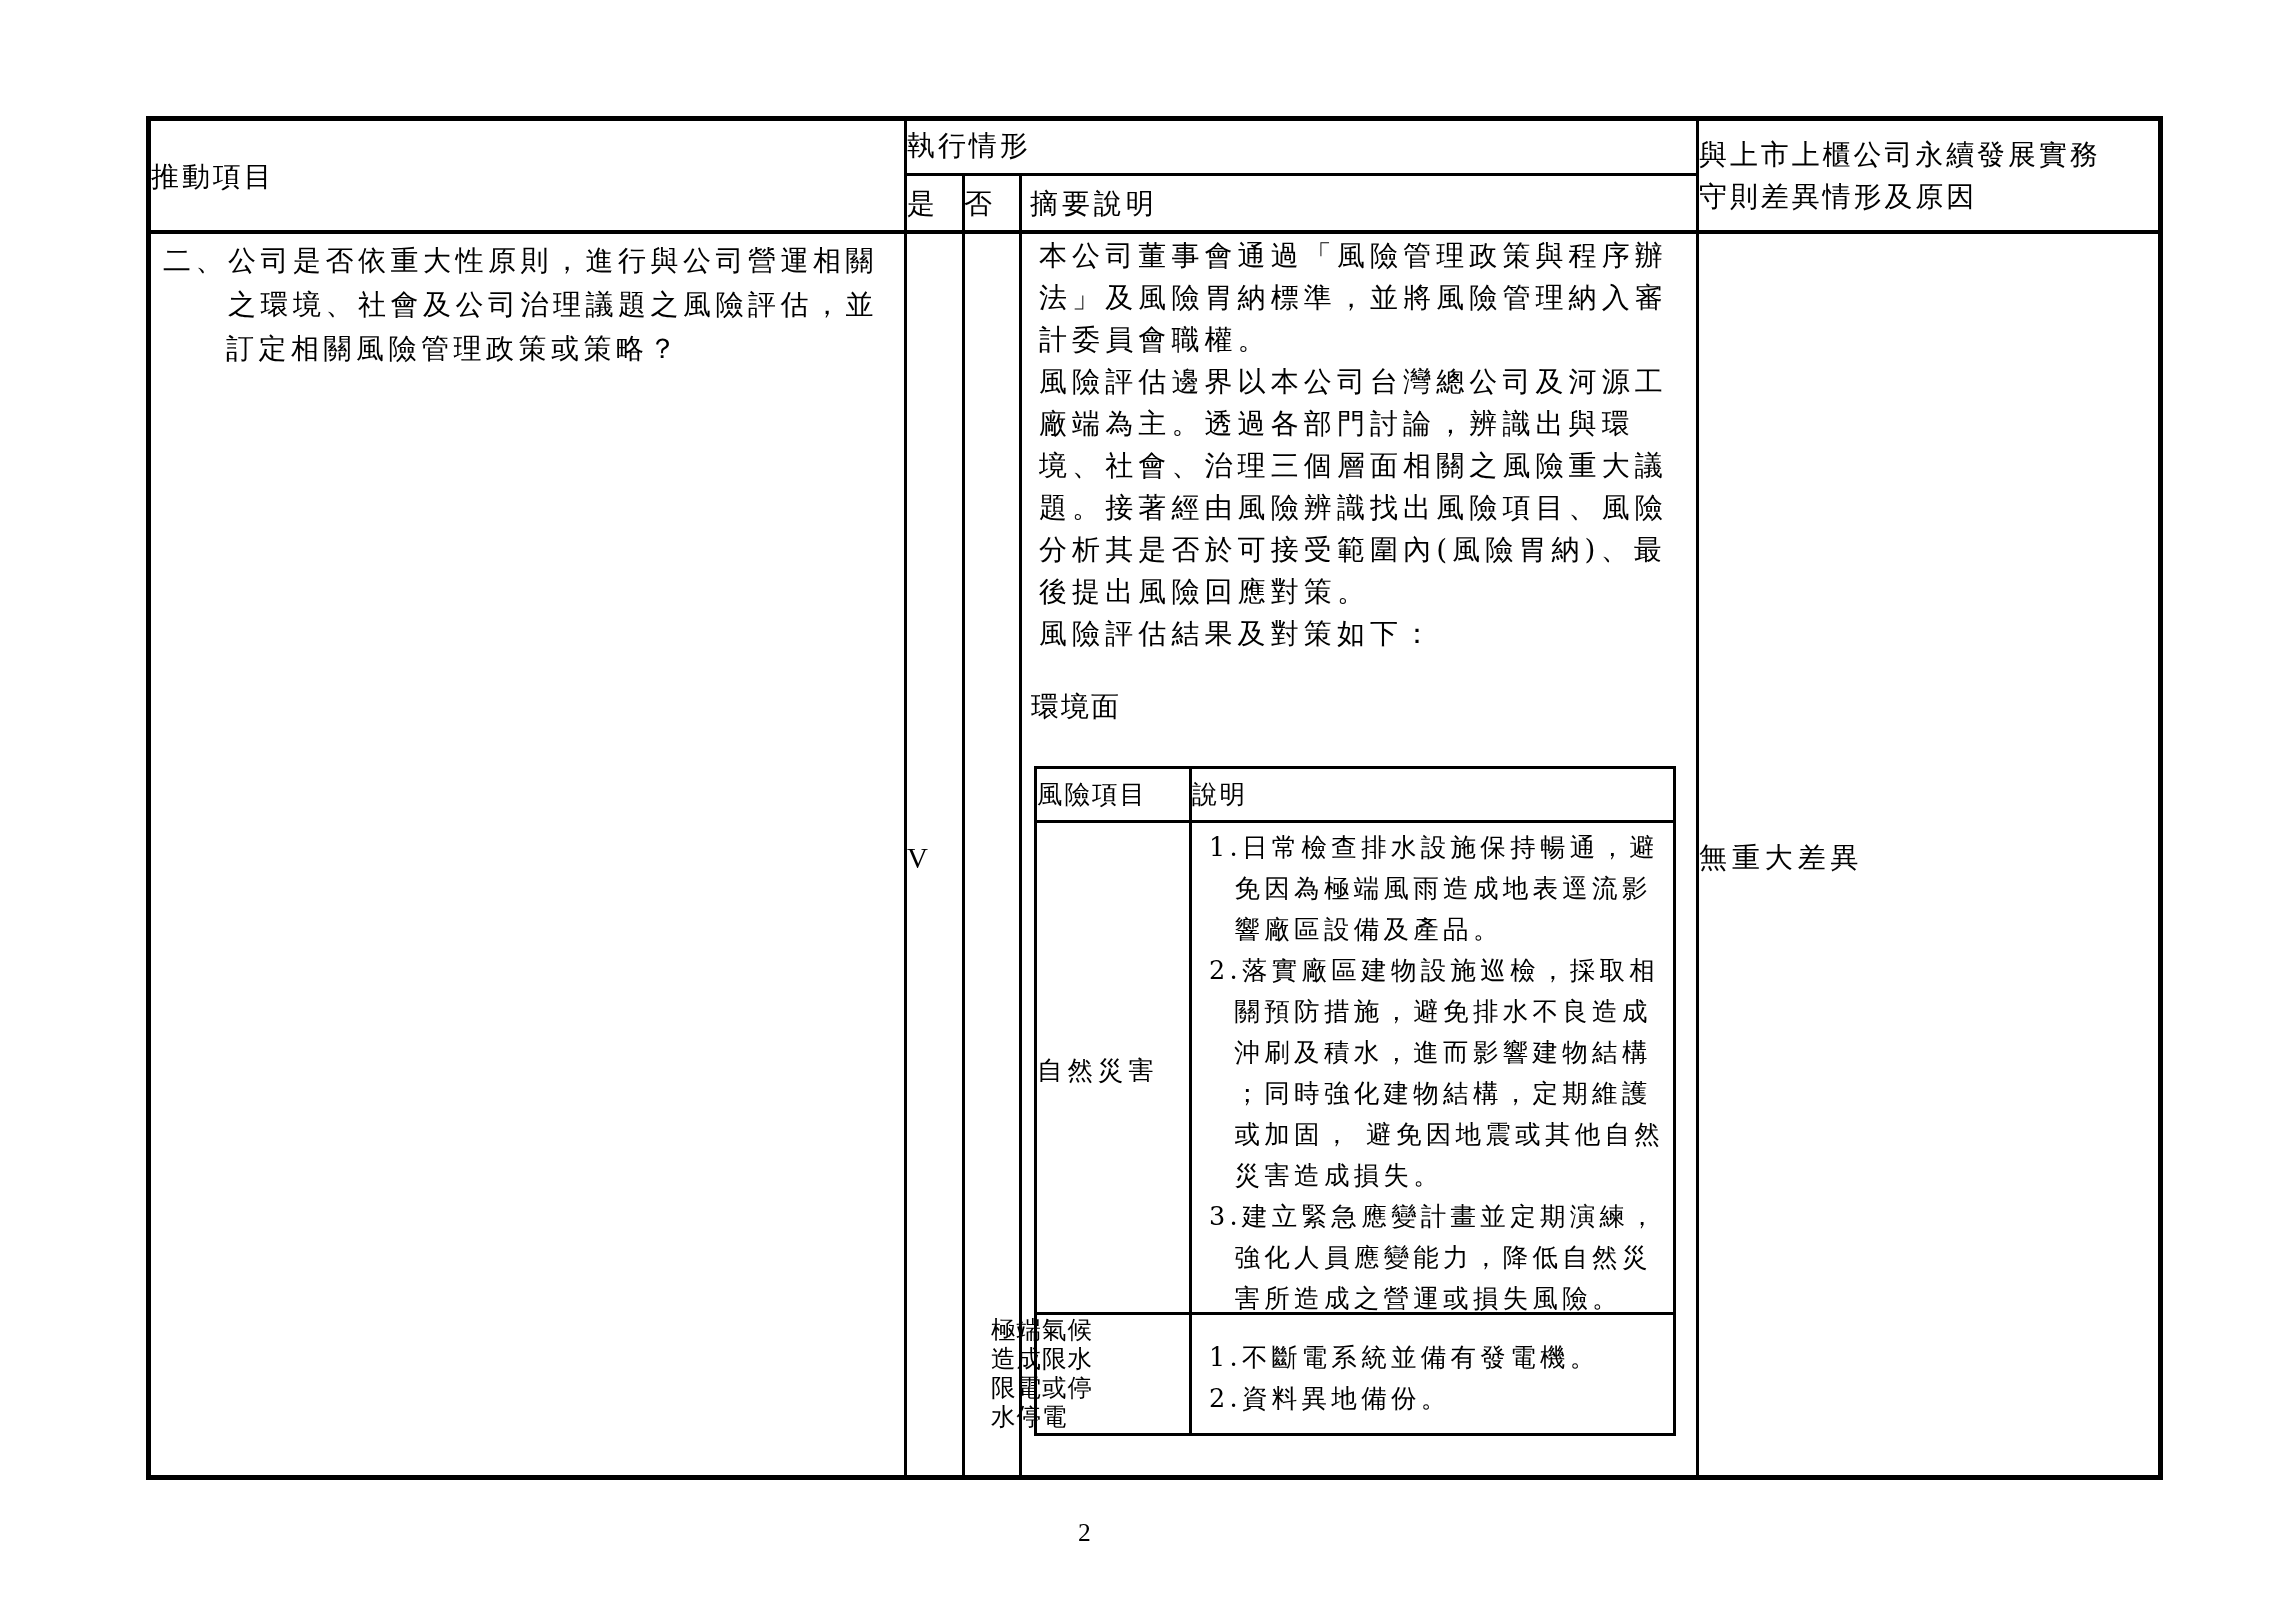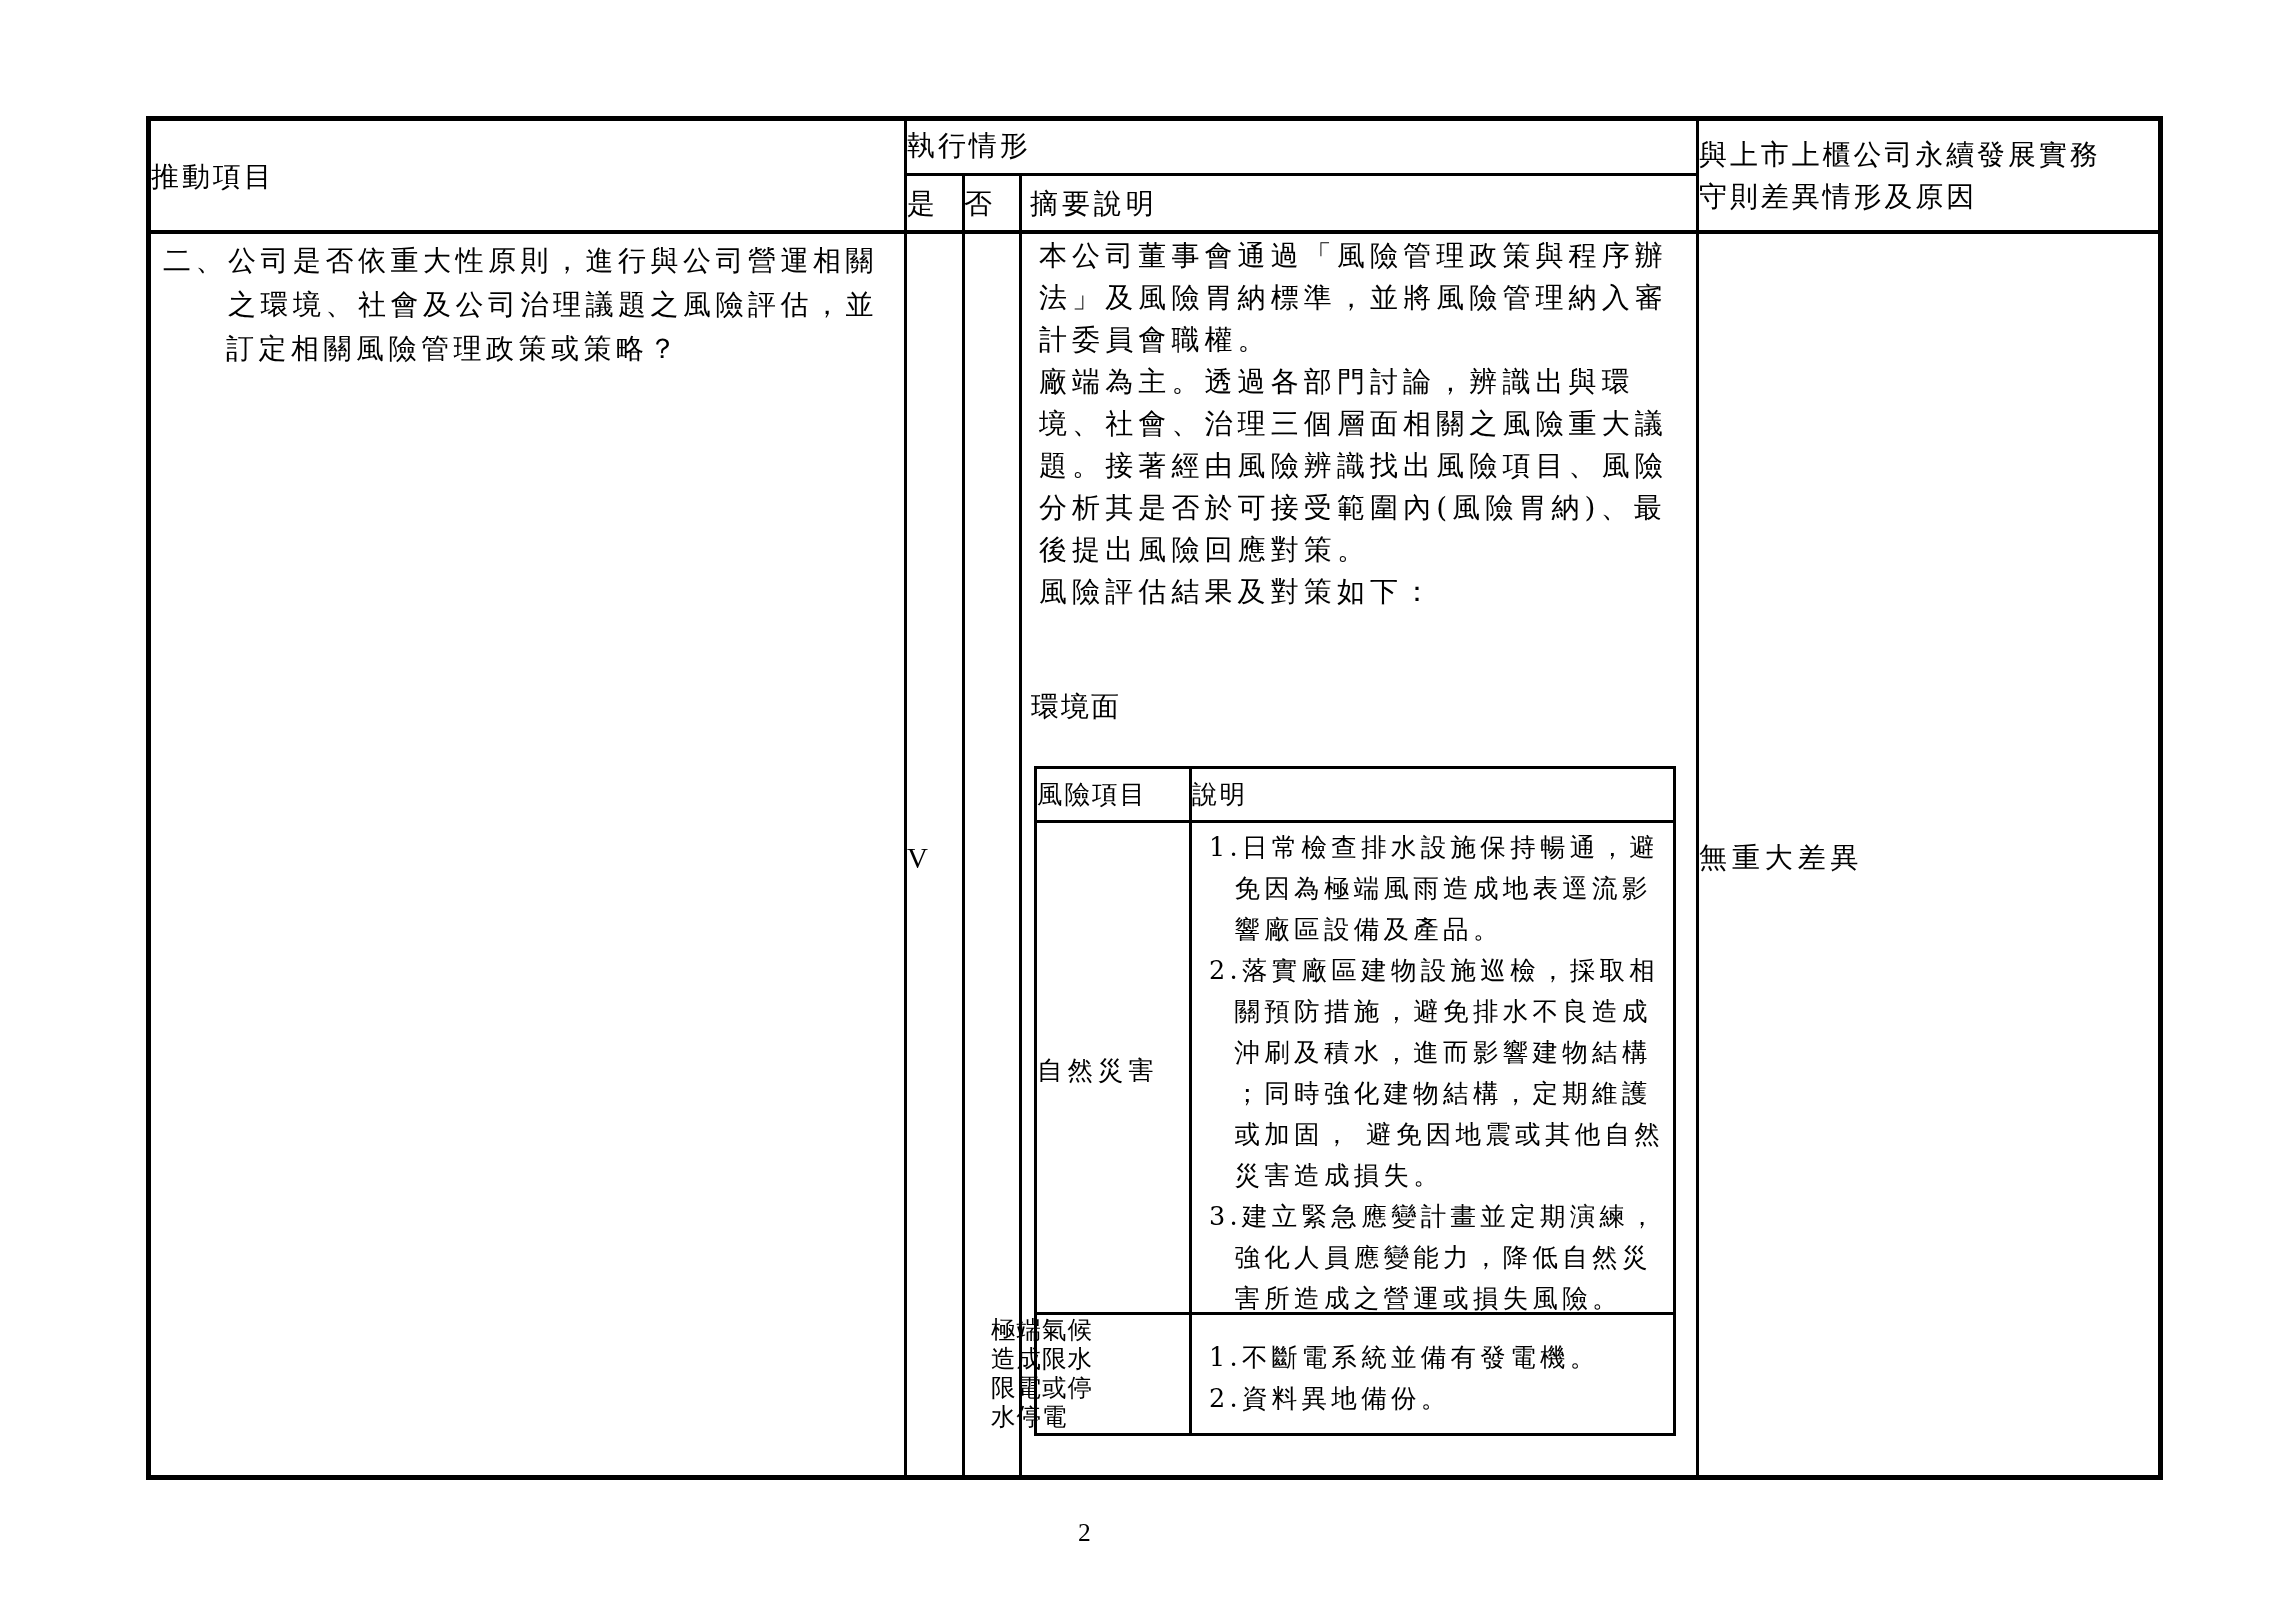--- a/index.html
+++ b/index.html
@@ -55,20 +55,21 @@
   <div style="padding-left:63px;">訂定相關風險管理政策或策略？</div>
 </div>
 
 <div class="txt center vmark" style="left:907px; top:837px; width:55px;">V</div>
 <div class="txt center" style="left:964px; top:837px; width:55px;"></div>
 
 <div class="para" style="left:1039px; top:235px;">
   <div>本公司董事會通過「風險管理政策與程序辦</div>
   <div>法」及風險胃納標準，並將風險管理納入審</div>
   <div>計委員會職權。</div>
+  <div>風險評估邊界以本公司台灣總公司及河源工</div>
   <div>廠端為主。透過各部門討論，辨識出與環</div>
   <div>境、社會、治理三個層面相關之風險重大議</div>
   <div>題。接著經由風險辨識找出風險項目、風險</div>
   <div>分析其是否於可接受範圍內(風險胃納)、最</div>
   <div>後提出風險回應對策。</div>
   <div>風險評估結果及對策如下：</div>
 </div>
 
 <div class="txt" style="left:1031px; top:686px; letter-spacing:2px;">環境面</div>
 

